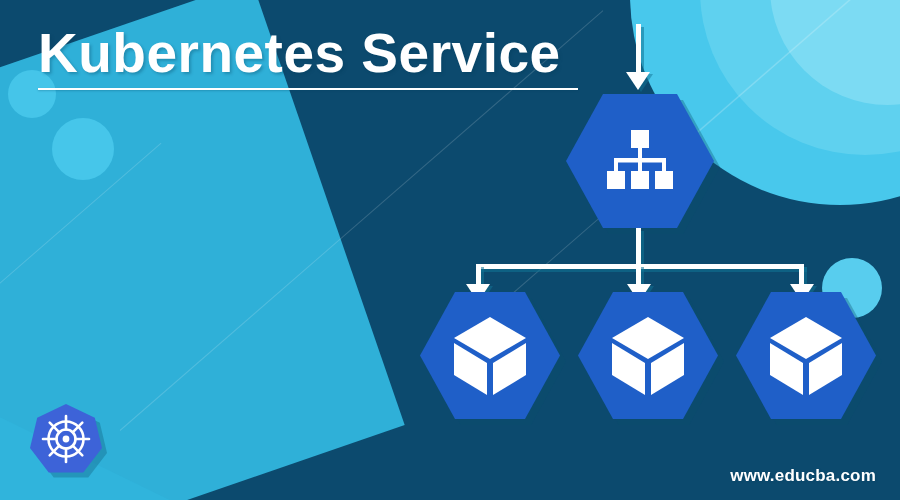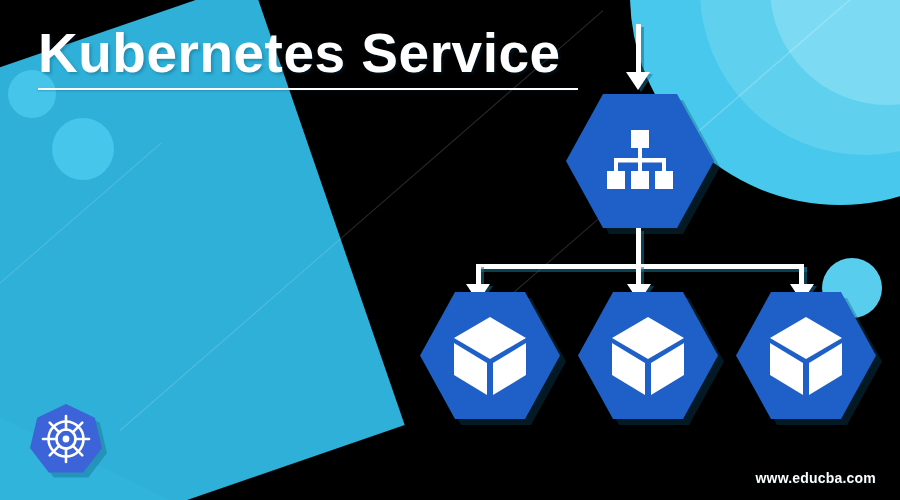--- a/index.html
+++ b/index.html
@@ -5,21 +5,21 @@
   html, body {
     margin: 0;
     padding: 0;
     background: #ffffff;
   }
   #stage {
     position: relative;
     width: 900px;
     height: 500px;
     overflow: hidden;
-    background: #000000;
+    background: #0c4a6e;
     font-family: "Liberation Sans", sans-serif;
   }
 
   
   .bg-layer {
     position: absolute;
     inset: 0;
     overflow: hidden;
     pointer-events: none;
   }
@@ -201,21 +201,21 @@
     clip-path: polygon(50% 0%, 90% 19%, 100% 61%, 74% 95%, 26% 95%, 0% 61%, 10% 19%);
   }
   .k8s-wheel { position: absolute; left: 8px; top: 7px; }
 
   
   .site-url {
     position: absolute;
     right: 24px;
     bottom: 14px;
     color: #ffffff;
-    font-size: 14px;
+    font-size: 17px;
     font-weight: bold;
     letter-spacing: 0.2px;
     text-shadow: 1px 1px 2px rgba(0,60,90,0.28);
   }
 </style>
 </head>
 <body>
 
 <div id="stage">
 

